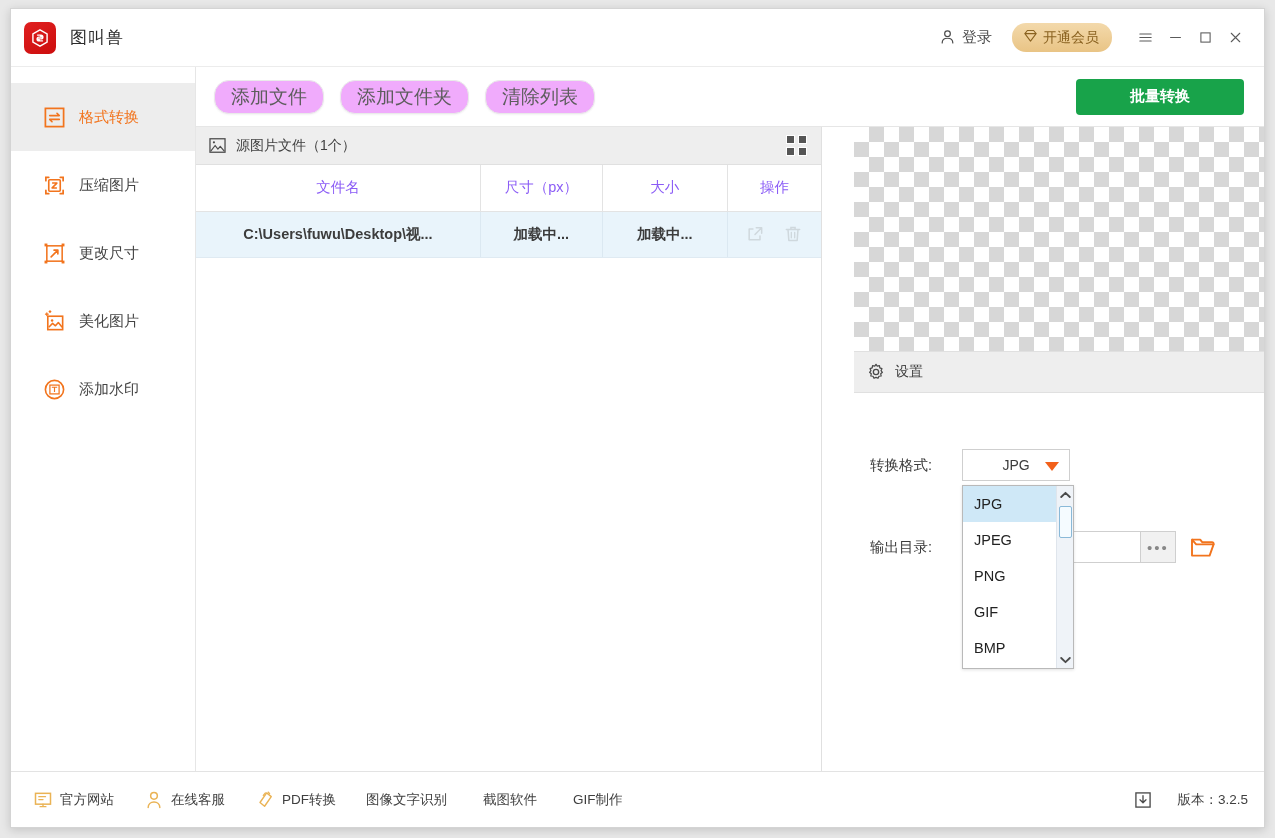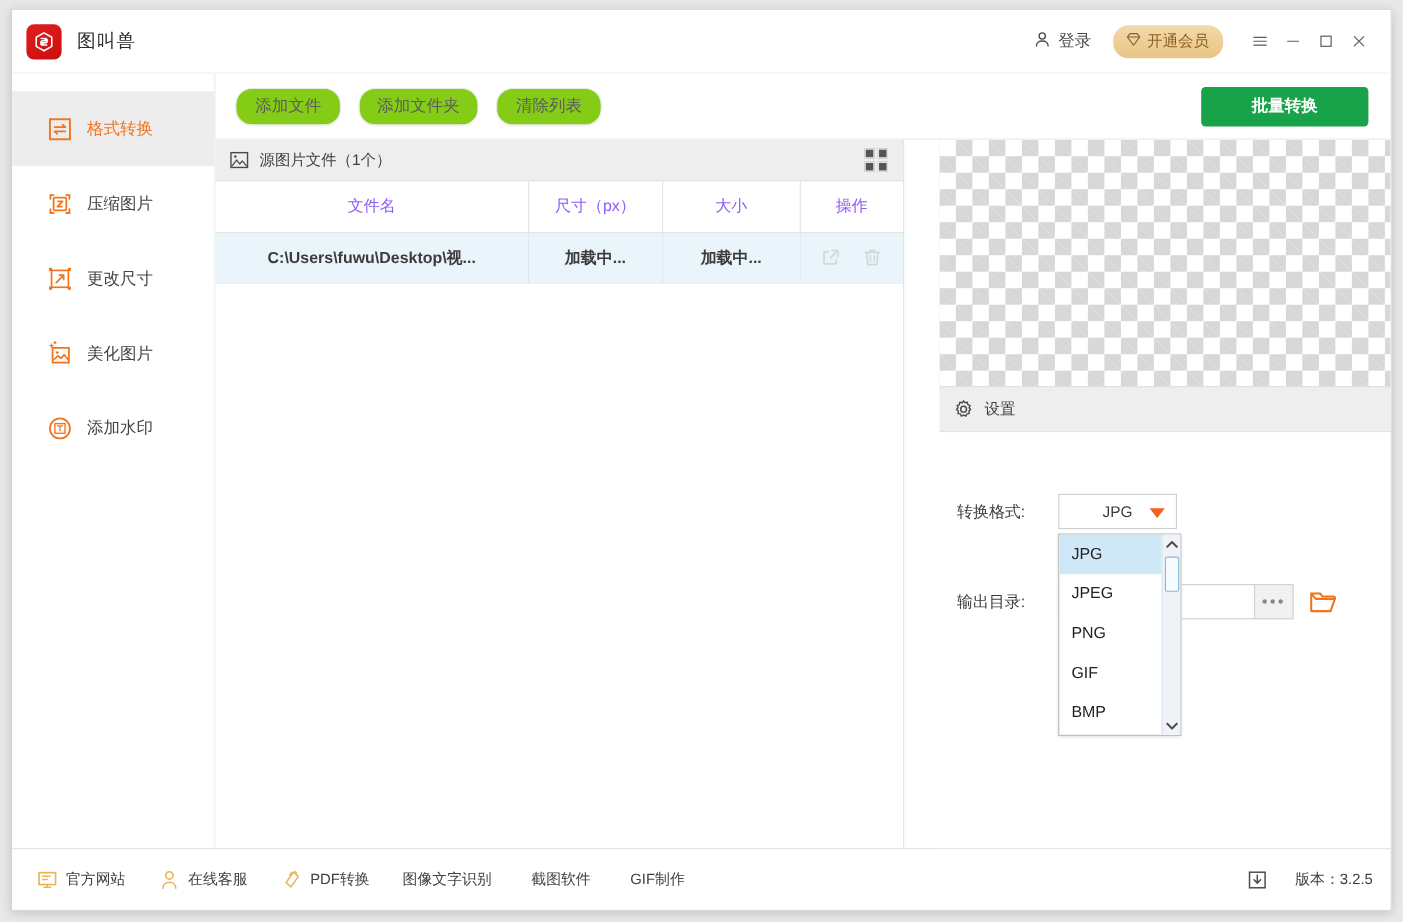--- a/index.html
+++ b/index.html
@@ -83,29 +83,29 @@
   .toolbar {
     height: 60px; flex: 0 0 60px;
     display: flex; align-items: center;
     padding: 0 20px 0 18px; gap: 16px;
     border-bottom: 1px solid #e6e6e6;
     background: #fff;
   }
   .pill-btn {
     min-width: 96px; height: 34px;
     border-radius: 15px; border: 1px solid #eaeaea;
-    background: #84cc16;
-    font-size: 15px; color: #5d5d5d;
+    background: #f0abfc;
+    font-size: 19px; color: #5d5d5d;
     display: flex; align-items: center; justify-content: center;
     padding: 0 16px; cursor: pointer;
     box-shadow: 0 1px 2px rgba(0,0,0,0.05);
   }
   .tb-gap { flex: 1 1 auto; }
   .convert-btn {
-    width: 152px; height: 36px; border-radius: 4px;
+    width: 168px; height: 36px; border-radius: 4px;
     background: #18a34a;
     color: #fff; font-size: 15px; font-weight: bold;
     display: flex; align-items: center; justify-content: center;
     cursor: pointer;
   }
 
   
   .content { flex: 1 1 auto; display: flex; min-height: 0; gap: 32px; }
   .files-pane {
     flex: 1 1 auto; min-width: 0;

